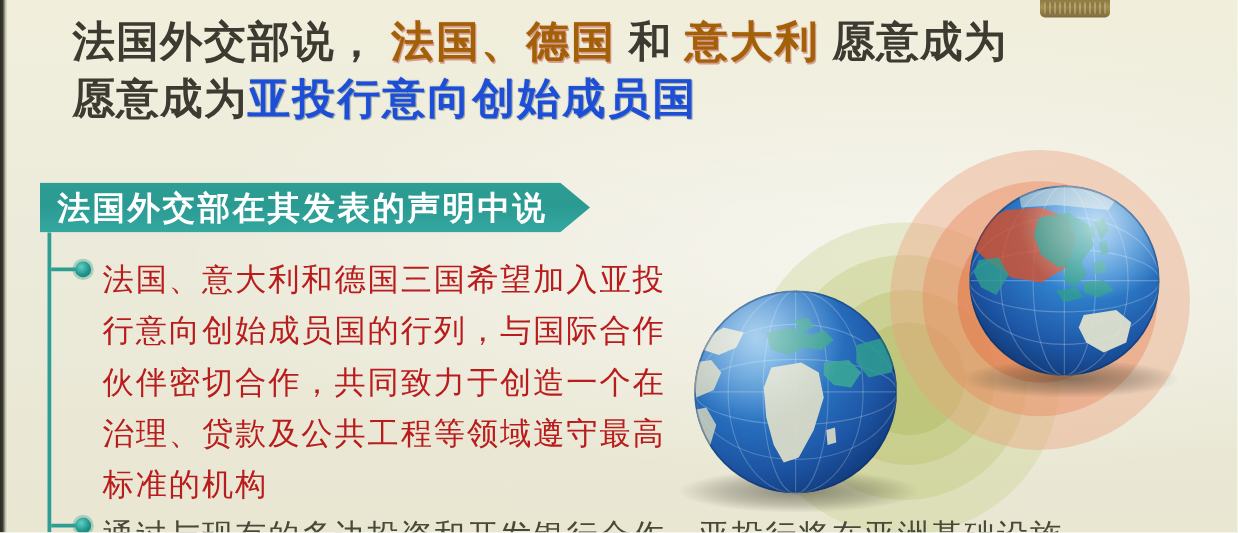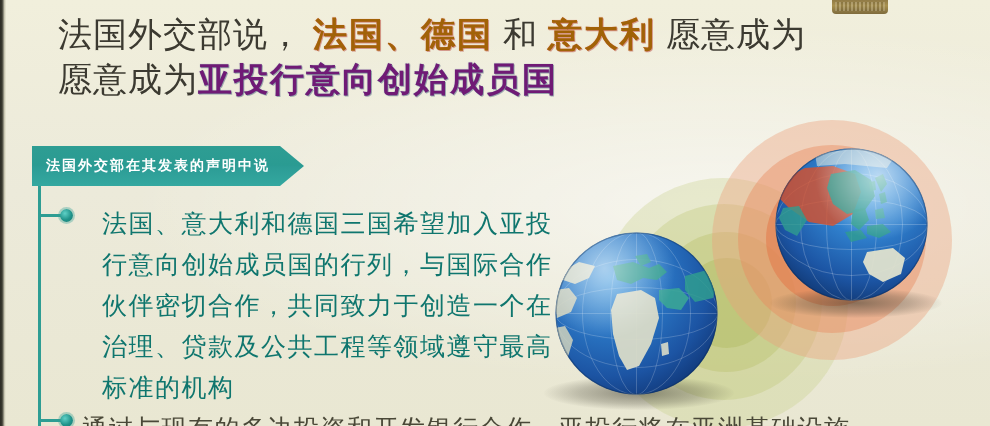--- a/index.html
+++ b/index.html
@@ -48,32 +48,32 @@
   }
   .hl-line {
     font-size: 34px;
     line-height: 45px;
     letter-spacing: 1px;
     white-space: nowrap;
     font-weight: 700;
   }
   .hl-line .plain {
     color: #3c3a31;
-    font-weight: 400;
+    font-weight: 700;
   }
   .hl-line .red {
     color: #a16207;
     font-weight: 800;
     text-shadow:
       0 0 1px rgba(227,36,27,0.5),
       1px 1px 0 rgba(160,20,14,0.35);
     letter-spacing: 2px;
   }
   .hl-line .blue {
-    color: #701a75;
+    color: #1d4ed8;
     font-weight: 800;
     text-shadow:
       0 0 1px rgba(29,78,134,0.5),
       1px 1px 0 rgba(16,48,86,0.35);
     letter-spacing: 2px;
   }
   .hl-sp { display: inline-block; width: 10px; }
 
   
   .banner-wrap {
@@ -84,21 +84,21 @@
     z-index: 25;
   }
   .banner {
     position: relative;
     height: 40px;
     padding: 0 34px 0 14px;
     display: flex;
     align-items: center;
     background: linear-gradient(to bottom, #2e9d93 0%, #2a9b92 48%, #2c9c95 52%, #34a8a0 100%);
     color: #ffffff;
-    font-size: 14px;
+    font-size: 26px;
     font-weight: 700;
     letter-spacing: 2px;
     white-space: nowrap;
     -webkit-clip-path: polygon(0 0, calc(100% - 24px) 0, 100% 50%, calc(100% - 24px) 100%, 0 100%);
     clip-path: polygon(0 0, calc(100% - 24px) 0, 100% 50%, calc(100% - 24px) 100%, 0 100%);
     text-align: center;
   }
 
   
   .rail {
@@ -151,26 +151,25 @@
     z-index: 18;
   }
 
   
   .body-para {
     position: absolute;
     left: 82px;
     top: 203px;
     width: 470px;
     z-index: 20;
-    color: #0f766e;
+    color: #b91c1c;
     font-size: 25px;
     line-height: 41px;
     letter-spacing: 1.5px;
     font-weight: 500;
-    margin-left: 20px;
   }
   .body-para2 {
     position: absolute;
     left: 82px;
     top: 408px;
     width: 900px;
     z-index: 20;
     color: #4a4838;
     font-size: 25px;
     line-height: 41px;

